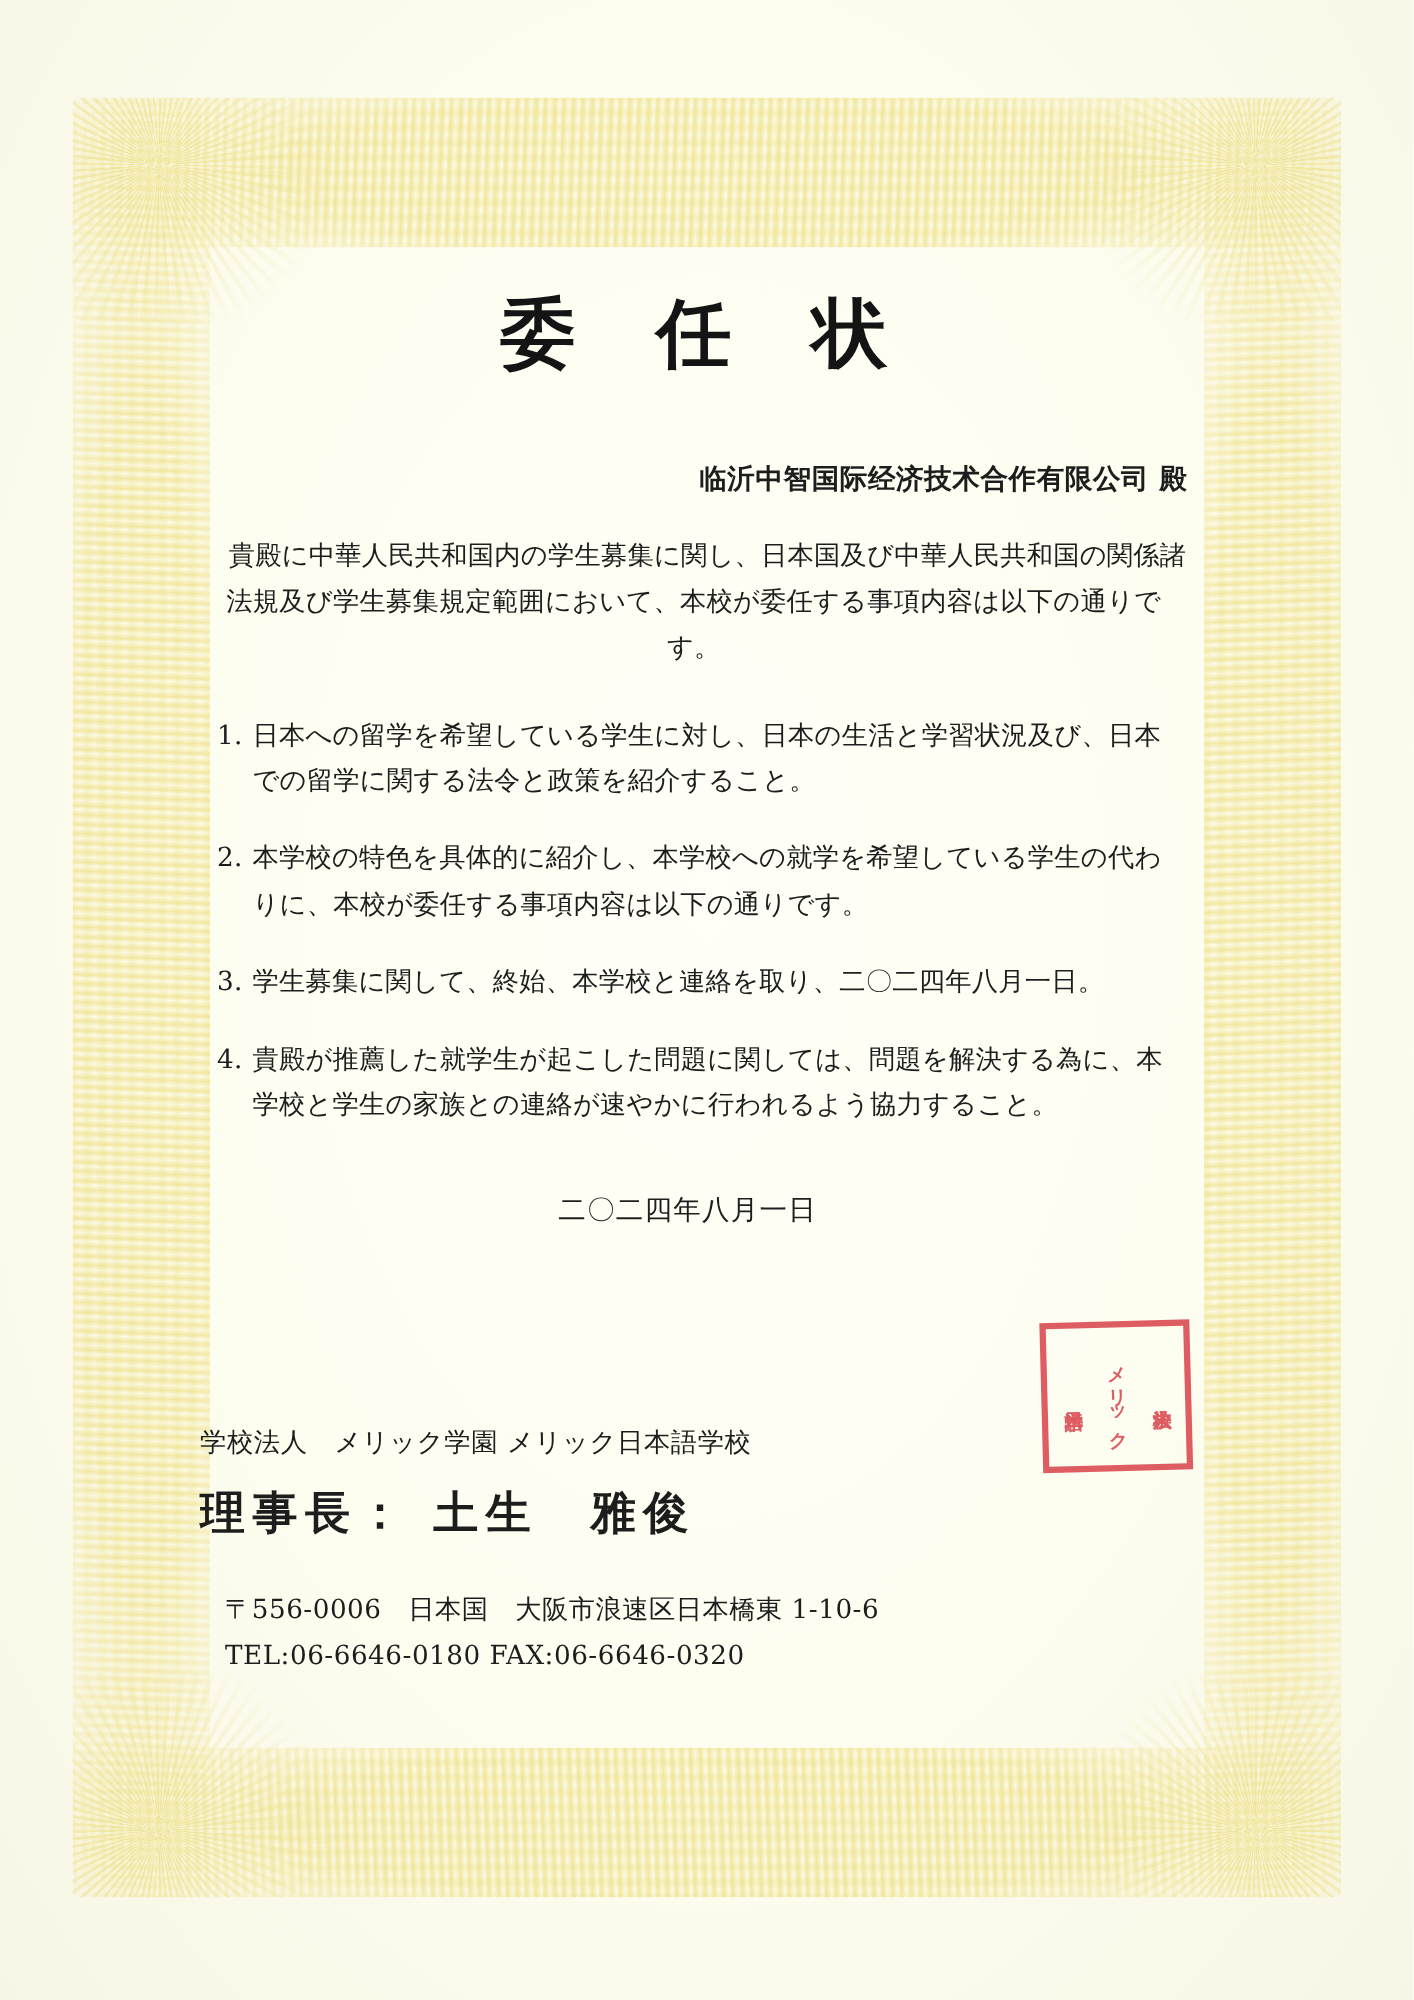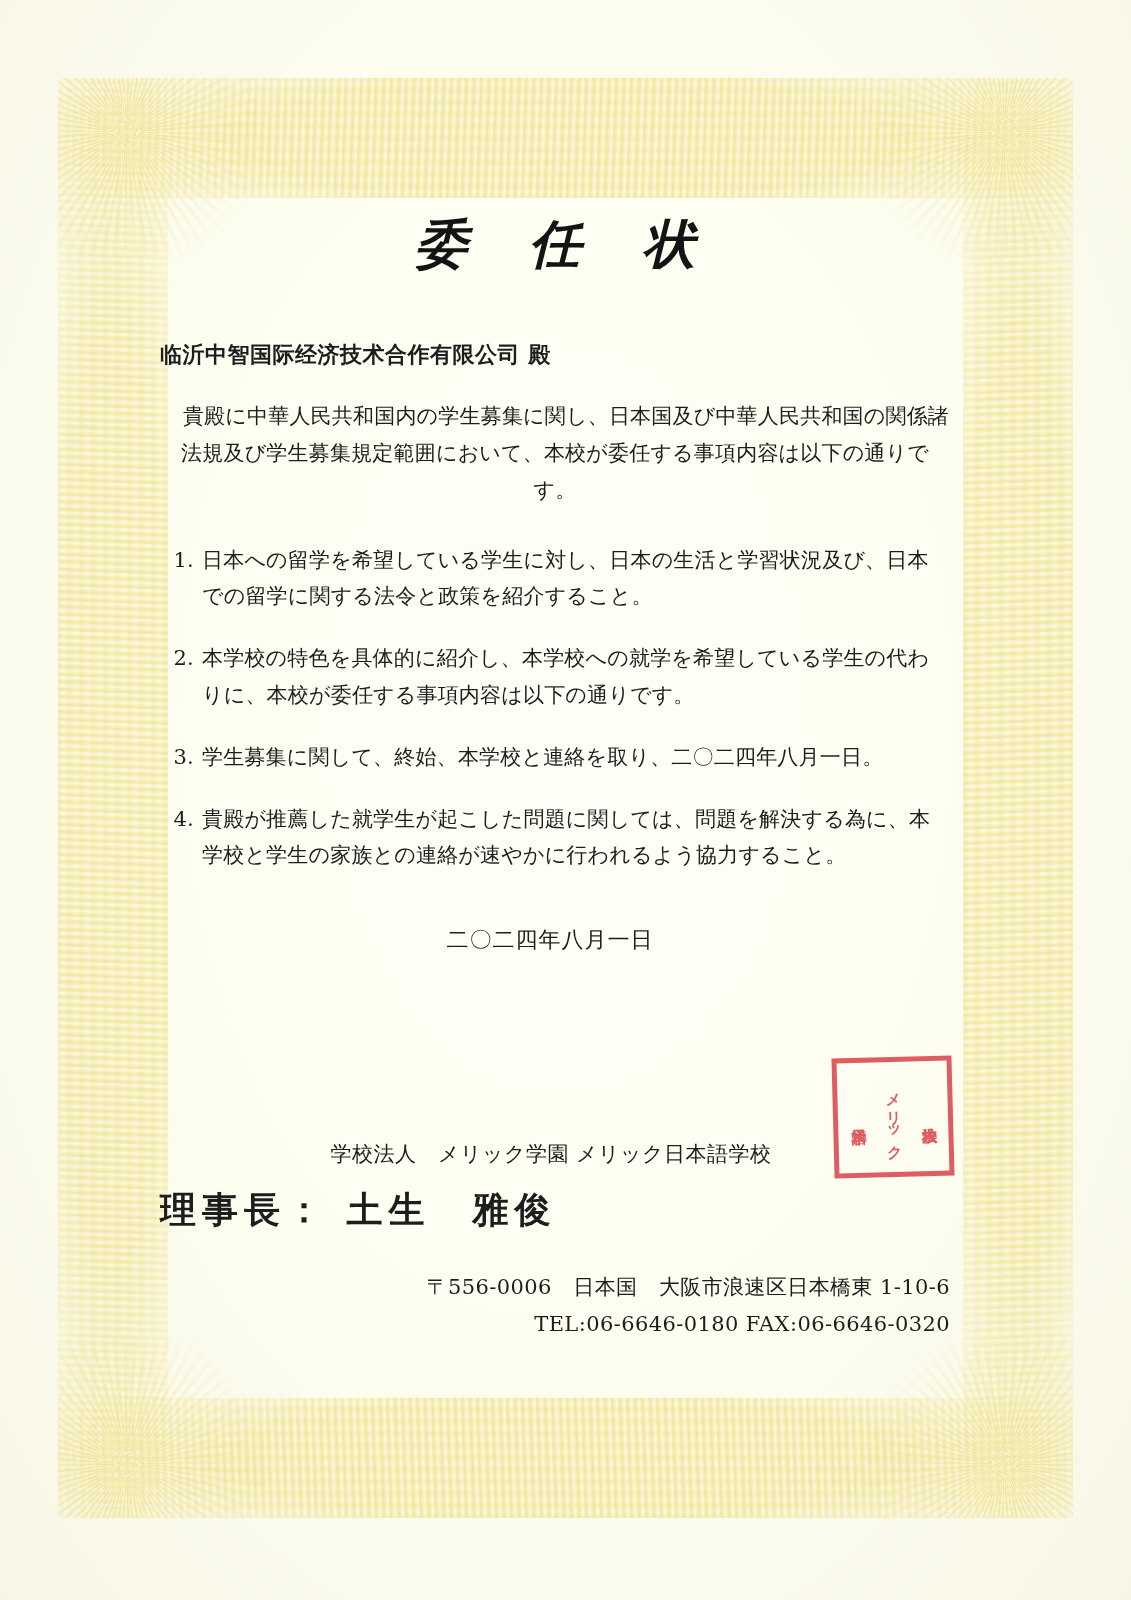--- a/index.html
+++ b/index.html
@@ -107,34 +107,34 @@
     left: 160px;
     top: 210px;
     width: 790px;
     height: 1190px;
     color: #1d1d1d;
   }
 
   .doc-title {
     text-align: center;
     font-family: "DejaVu Serif", "Liberation Serif", serif;
-    font-size: 52px;
+    font-size: 60px;
     font-weight: 700;
     letter-spacing: 22px;
-    margin: 0 0 60px 0;
+    margin: 17px 0 60px 0;
     padding-left: 22px;
     color: #141414;
-    font-style: italic;
   }
 
   .addressee {
     font-size: 22px;
     font-weight: 600;
     margin: 0 0 28px 0;
     letter-spacing: .5px;
+    text-align: right;
   }
 
   .lead {
     font-size: 21px;
     line-height: 1.75;
     margin: 0 0 34px 0;
     text-indent: 22px;
     letter-spacing: .2px;
     text-align: center;
   }
@@ -168,37 +168,37 @@
     padding-right: 10px;
   }
 
   .sign-block {
     position: absolute;
     left: 0;
     top: 930px;
     width: 790px;
   }
   .school-name {
-    text-align: center;
+    text-align: left;
     font-size: 21px;
     letter-spacing: .5px;
     padding-right: 8px;
     margin-bottom: 18px;
   }
   .chairman {
     text-align: left;
     font-family: "DejaVu Serif", "Liberation Serif", serif;
     font-size: 36px;
     font-weight: 700;
     letter-spacing: 6px;
     padding-right: 18px;
     margin-bottom: 34px;
   }
   .addr {
-    text-align: right;
+    text-align: left;
     font-family: "DejaVu Serif", "Liberation Serif", serif;
     font-size: 21px;
     line-height: 1.75;
     letter-spacing: .4px;
     padding-left: 20px;
   }
 
   
   .seal {
     position: absolute;

